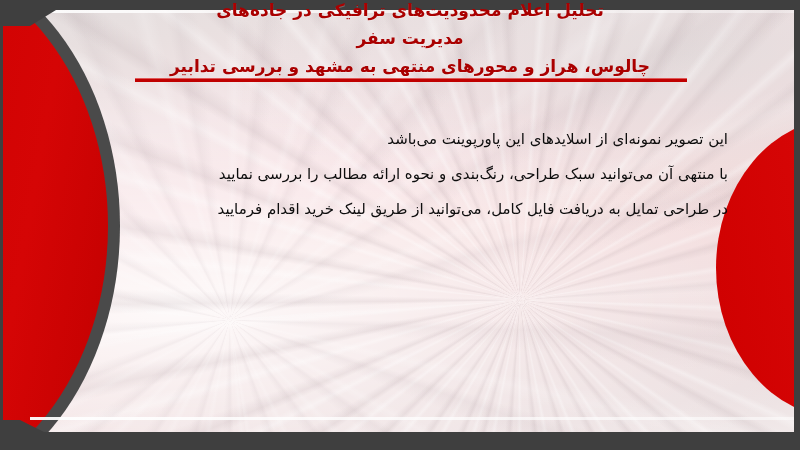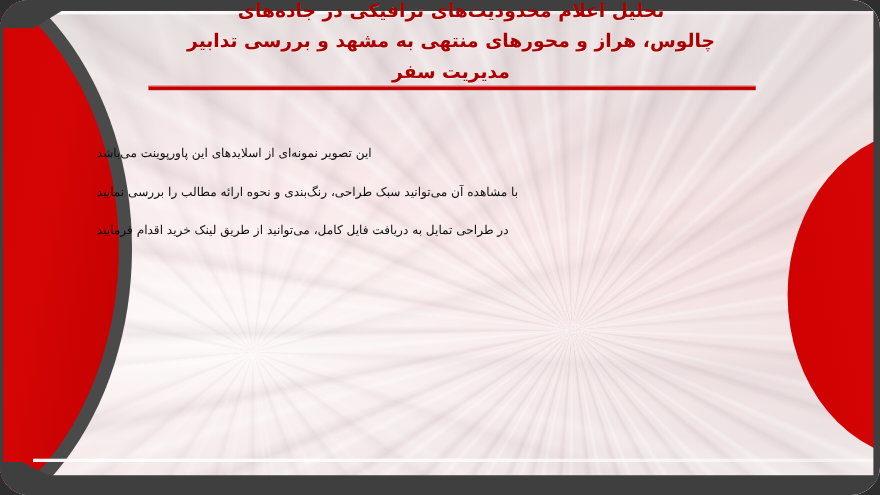--- a/index.html
+++ b/index.html
@@ -8,21 +8,20 @@
     padding: 0;
     background: #2e2e2e;
   }
   .slide {
     position: relative;
     width: 800px;
     height: 450px;
     overflow: hidden;
     font-family: "DejaVu Sans", sans-serif;
     background: #f0abfc;
-    border-radius: 26px;
   }
 
   
   .bg-base {
     position: absolute;
     inset: 0;
     background:
       linear-gradient(168deg,
         #e3dede 0%,
         #e9e0e0 12%,
@@ -174,27 +173,27 @@
     width: 552px;
     height: 3px;
     background: #c00000;
     border-top: 1px solid #e05858;
     z-index: 6;
   }
 
   
   .body-block {
     position: absolute;
-    right: 52px;
+    right: 72px;
     top: 122px;
     width: 660px;
-    text-align: left;
+    text-align: right;
     direction: rtl;
     color: #0d0d0d;
-    font-size: 11px;
+    font-size: 15px;
     line-height: 35px;
     z-index: 5;
   }
   .body-line { white-space: nowrap; }
 </style>
 </head>
 <body>
 
 <div class="slide">
 
@@ -202,29 +201,29 @@
   <div class="bg-wash"></div>
   <div class="bg-stripes"></div>
   <div class="bg-stripes2"></div>
 
   <div class="ellipse-left-outline"></div>
   <div class="ellipse-left"></div>
   <div class="ellipse-right"></div>
 
   <div class="title-block">
     <div class="title-line">تحلیل اعلام محدودیت‌های ترافیکی در جاده‌های</div>
+    <div class="title-line">مدیریت سفر</div>
     <div class="title-line">چالوس، هراز و محورهای منتهی به مشهد و بررسی تدابیر</div>
-    <div class="title-line">مدیریت سفر</div>
   </div>
 
   <div class="title-rule"></div>
 
   <div class="body-block">
     <div class="body-line">این تصویر نمونه‌ای از اسلایدهای این پاورپوینت می‌باشد</div>
-    <div class="body-line">با مشاهده آن می‌توانید سبک طراحی، رنگ‌بندی و نحوه ارائه مطالب را بررسی نمایید</div>
+    <div class="body-line">با منتهی آن می‌توانید سبک طراحی، رنگ‌بندی و نحوه ارائه مطالب را بررسی نمایید</div>
     <div class="body-line">در طراحی تمایل به دریافت فایل کامل، می‌توانید از طریق لینک خرید اقدام فرمایید</div>
   </div>
 
   <div class="edge-hi-top"></div>
   <div class="edge-hi-bottom"></div>
   <div class="bar-top"></div>
   <div class="bar-bottom"></div>
   <div class="bar-left"></div>
   <div class="bar-right"></div>
 

